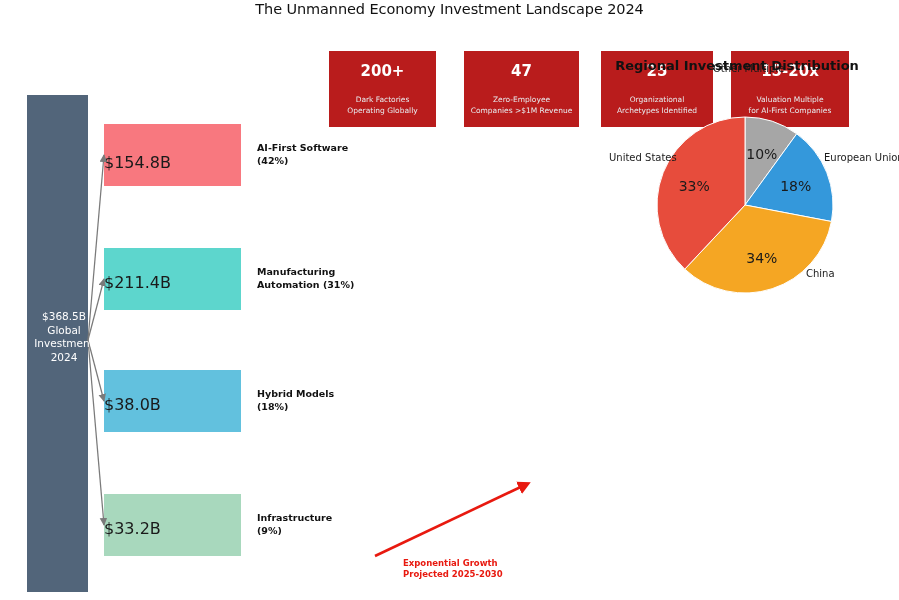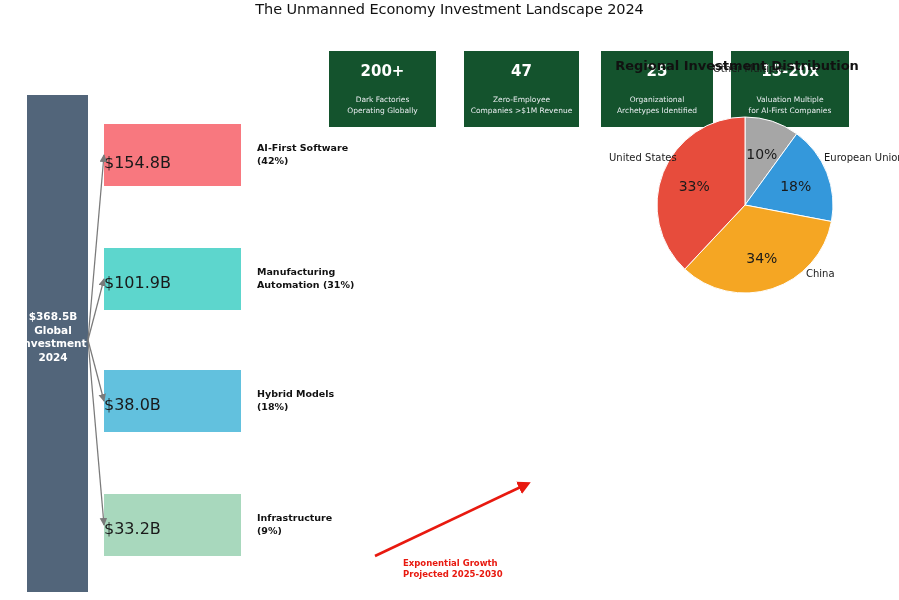--- a/index.html
+++ b/index.html
@@ -39,26 +39,26 @@
   .total-bar {
     position: absolute;
     left: 27px;
     top: 95px;
     width: 61px;
     height: 497px;
     background: #52657A;
   }
   .total-bar-label {
     position: absolute;
-    left: 16px;
+    left: 27px;
     top: 310px;
     width: 74px;
     text-align: center;
     font-size: 10.5px;
-    font-weight: bold;
+    font-weight: normal;
     color: #ffffff;
     line-height: 13.5px;
     white-space: nowrap;
     z-index: 6;
   }
   .total-bar-label span { display: block; }
 
   
   .segment {
     position: absolute;
@@ -70,21 +70,21 @@
     font-size: 9.5px;
     font-weight: bold;
     color: #111111;
     line-height: 12.5px;
     width: 110px;
   }
 
   
   .stat-card {
     position: absolute;
-    background: #14532d;
+    background: #b91c1c;
     top: 51px;
     height: 76px;
   }
   .stat-number {
     position: absolute;
     left: 0;
     top: 11px;
     width: 100%;
     text-align: center;
     font-size: 15px;
@@ -184,21 +184,21 @@
   </svg>
 
   <div id="segments-container">
       <div class="segment" style="top: 124px; height: 62px; background: rgb(248, 120, 127);"></div>
       <div class="seg-value" style="position: absolute; top: 153px; left: 104px;">$154.8B</div>
       <div class="seg-label" style="left: 257px; top: 142px;">
         <div>AI-First Software</div>
         <div>(42%)</div>
       </div>
       <div class="segment" style="top: 248px; height: 62px; background: rgb(93, 214, 205);"></div>
-      <div class="seg-value" style="position: absolute; top: 273px; left: 104px;">$101.9B</div>
+      <div class="seg-value" style="position: absolute; top: 273px; left: 104px;">$211.4B</div>
       <div class="seg-label" style="left: 257px; top: 266px;">
         <div>Manufacturing</div>
         <div>Automation (31%)</div>
       </div>
       <div class="segment" style="top: 370px; height: 62px; background: rgb(98, 193, 222);"></div>
       <div class="seg-value" style="position: absolute; top: 395px; left: 104px;">$38.0B</div>
       <div class="seg-label" style="left: 257px; top: 388px;">
         <div>Hybrid Models</div>
         <div>(18%)</div>
       </div>

